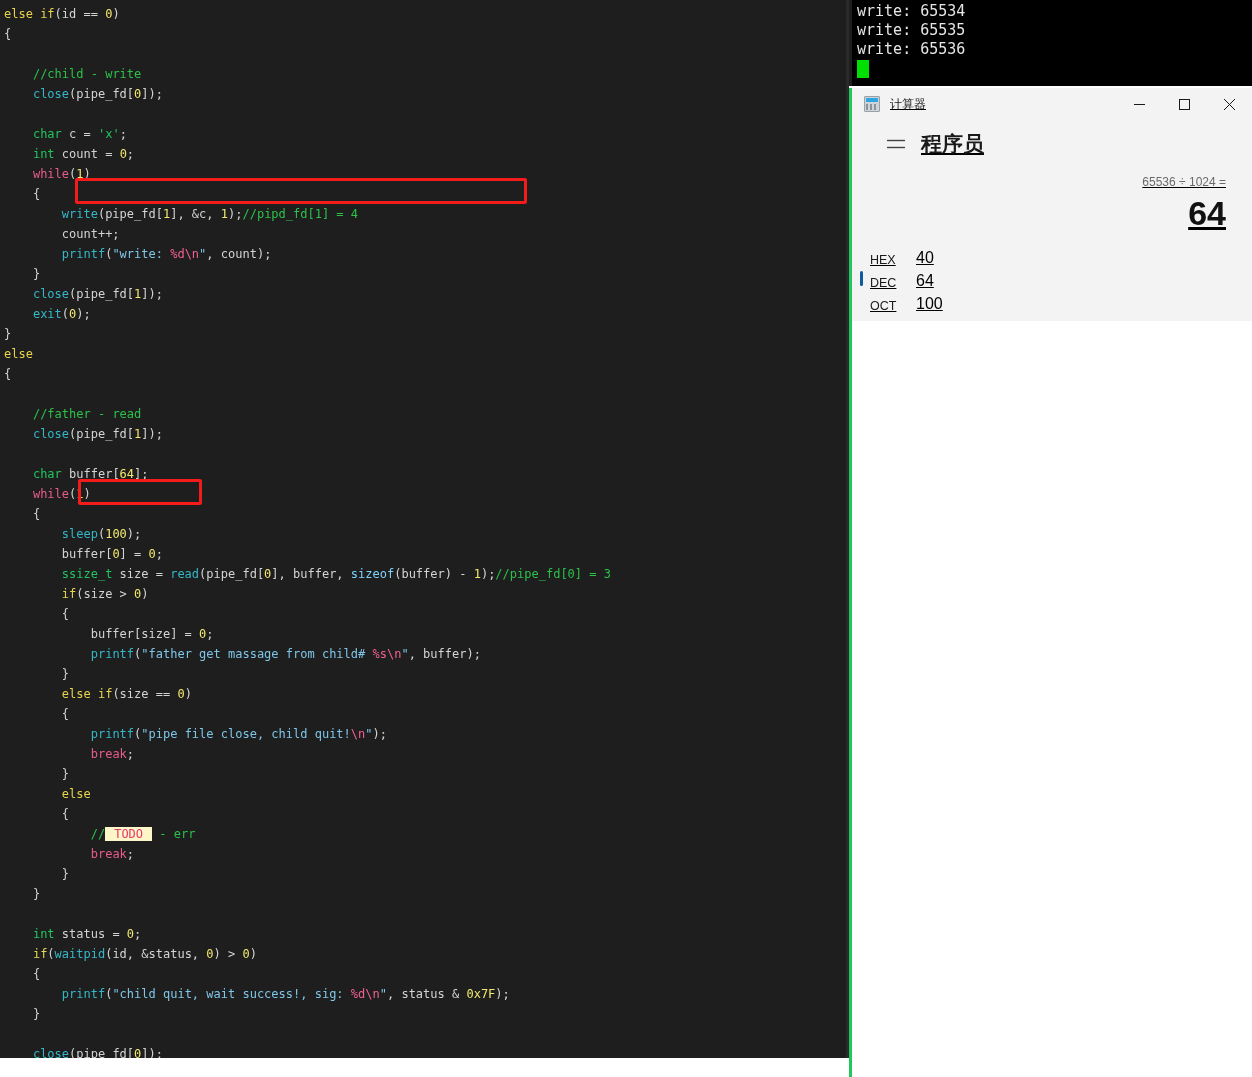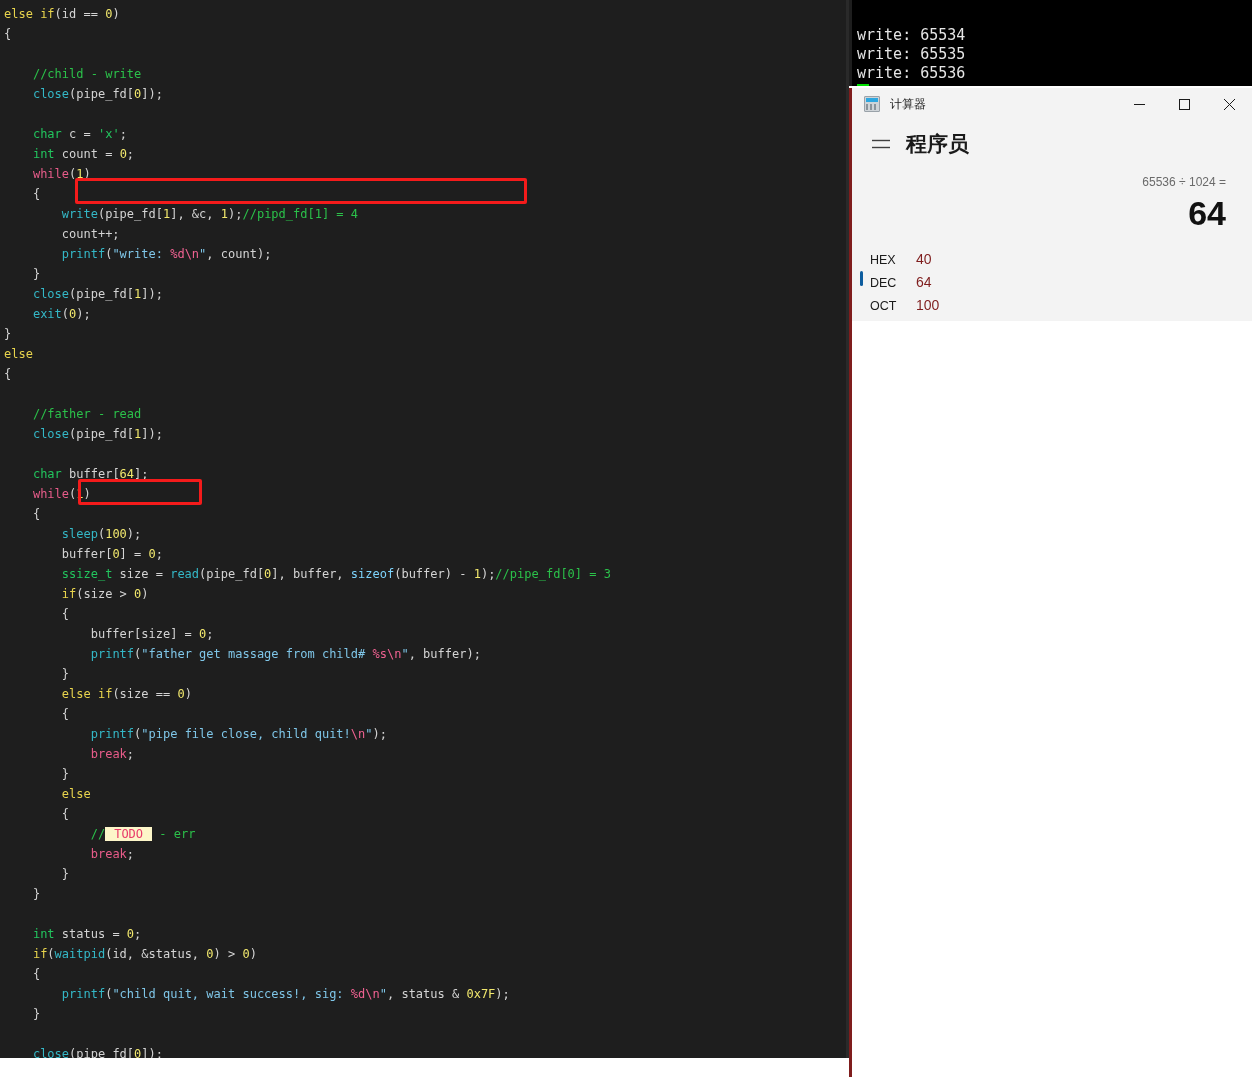--- a/index.html
+++ b/index.html
@@ -64,34 +64,33 @@
     border-left:3px solid #1e1e1e;
     box-sizing:border-box;
     overflow:hidden;
   }
   #term-lines{
     font-family:"DejaVu Sans Mono","Liberation Mono",monospace;
     font-size:15px;line-height:19px;
     color:#e6e6e6;
     padding:2px 0 0 5px;
     white-space:pre;
-    margin-top:24px;
   }
   #term-cursor{
     width:12px;height:18px;background:#00e000;
     margin:1px 0 0 5px;
   }
 
   
   #calc{
     position:absolute;left:849px;top:88px;width:403px;height:989px;
     background:#ffffff;
-    border-left:3px solid #7f1d1d;
+    border-left:3px solid #22c55e;
     box-sizing:border-box;
-    display:flex;flex-direction:column;
+    display:flex;flex-direction:column;text-decoration:underline;
   }
   #calc-titlebar{
     height:32px;display:flex;align-items:center;
     background:#f3f3f3;
     flex:none;
   }
   #calc-app-icon{
     width:16px;height:16px;margin:0 10px 0 12px;
     position:relative;flex:none;
   }
@@ -106,21 +105,21 @@
   }
   .winbtn{
     width:45px;height:32px;display:flex;align-items:center;justify-content:center;
     font-size:13px;color:#1a1a1a;flex:none;
   }
   .winbtn svg{display:block;}
 
   #calc-header{
     height:48px;display:flex;align-items:center;
     background:#f3f3f3;flex:none;
-    padding-left:12px;
+    padding-left:27px;
   }
   #calc-hamburger{
     width:34px;height:34px;display:flex;align-items:center;justify-content:center;
     flex:none;
   }
   #calc-mode-title{
     font-size:21px;font-weight:bold;color:#1a1a1a;margin-left:8px;
     font-family:"DejaVu Sans",sans-serif;
   }
 
@@ -144,21 +143,21 @@
     padding-left:18px;
   }
   .base-indicator{
     position:absolute;left:8px;top:4px;width:3px;height:15px;background:transparent;border-radius:2px;
   }
   .base-row.active .base-indicator{background:#0d5c9e;}
   .base-label{
     width:46px;font-size:12.5px;color:#1a1a1a;flex:none;
   }
   .base-value{
-    font-size:14px;color:#7f1d1d;
+    font-size:16px;color:#000000;
   }
   #calc-blank{flex:1;background:#ffffff;}
   #editor-bottom-strip{
     position:absolute;left:0;top:1058px;width:849px;height:19px;background:#ffffff;
   }
 </style>
 </head>
 <body>
 
 <div id="editor">

